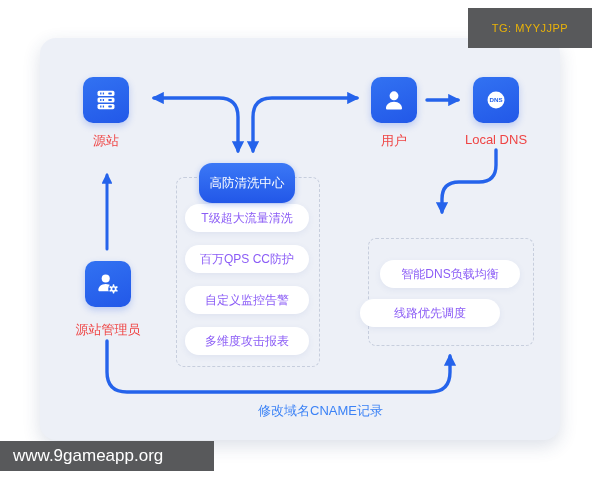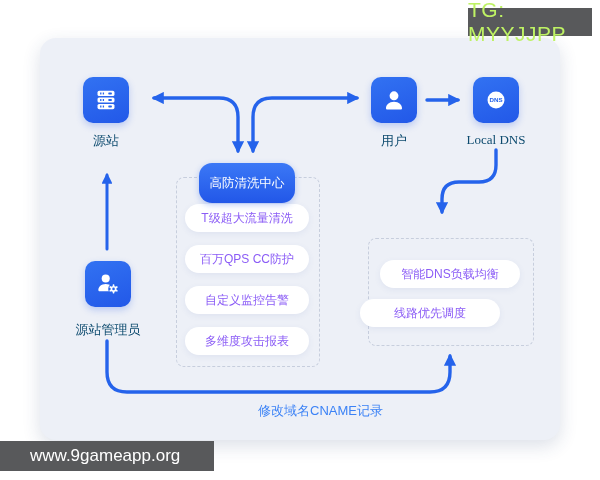--- a/index.html
+++ b/index.html
@@ -5,29 +5,29 @@
   html,body{margin:0;padding:0;}
   body{
     width:600px;height:480px;position:relative;overflow:hidden;
     background:#ffffff;
     font-family:"Liberation Sans","DejaVu Sans",sans-serif;
   }
   .stage{position:absolute;inset:0;}
 
   
   .tg-badge{
-    position:absolute;left:468px;top:8px;width:124px;height:28px;
-    background:#58595b;color:#bef264;font-size:21px;
+    position:absolute;left:468px;top:8px;width:124px;height:40px;
+    background:#58595b;color:#eab308;font-size:11px;
     display:flex;align-items:center;justify-content:center;letter-spacing:.5px;
     z-index:6;
   }
   .watermark{
     position:absolute;left:0;top:441px;width:214px;height:30px;
     background:#58595b;color:#fff;font-size:17px;
-    display:flex;align-items:center;padding-left:30px;box-sizing:border-box;
+    display:flex;align-items:center;padding-left:13px;box-sizing:border-box;
     z-index:6;
   }
 
   
   .card{
     position:absolute;left:40px;top:38px;width:520px;height:402px;
     background:#edf0f7;border-radius:16px;
     box-shadow:0 6px 18px rgba(40,60,110,0.16);
     z-index:1;
   }
@@ -36,21 +36,21 @@
 
   
   .node{position:absolute;z-index:3;}
   .node-icon{
     width:46px;height:46px;border-radius:10px;
     background:linear-gradient(160deg,#3272f2,#2258e8);
     display:flex;align-items:center;justify-content:center;
     box-shadow:0 3px 7px rgba(34,88,232,0.25);
   }
   .node-label{
-    position:absolute;z-index:3;font-size:13px;color:#0c4a6e;text-align:center;white-space:nowrap;font-family:Liberation Serif, serif;
+    position:absolute;z-index:3;font-size:13px;color:#ef4444;text-align:center;white-space:nowrap;
   }
 
   
   .group-box{
     position:absolute;border:1px dashed #c7cedd;border-radius:8px;z-index:2;background:transparent;
   }
   .group-pill{
     position:absolute;height:40px;border-radius:13px;z-index:4;
     background:linear-gradient(180deg,#3b78f6,#2257e8);
     color:#fff;font-size:12.5px;display:flex;align-items:center;justify-content:center;

